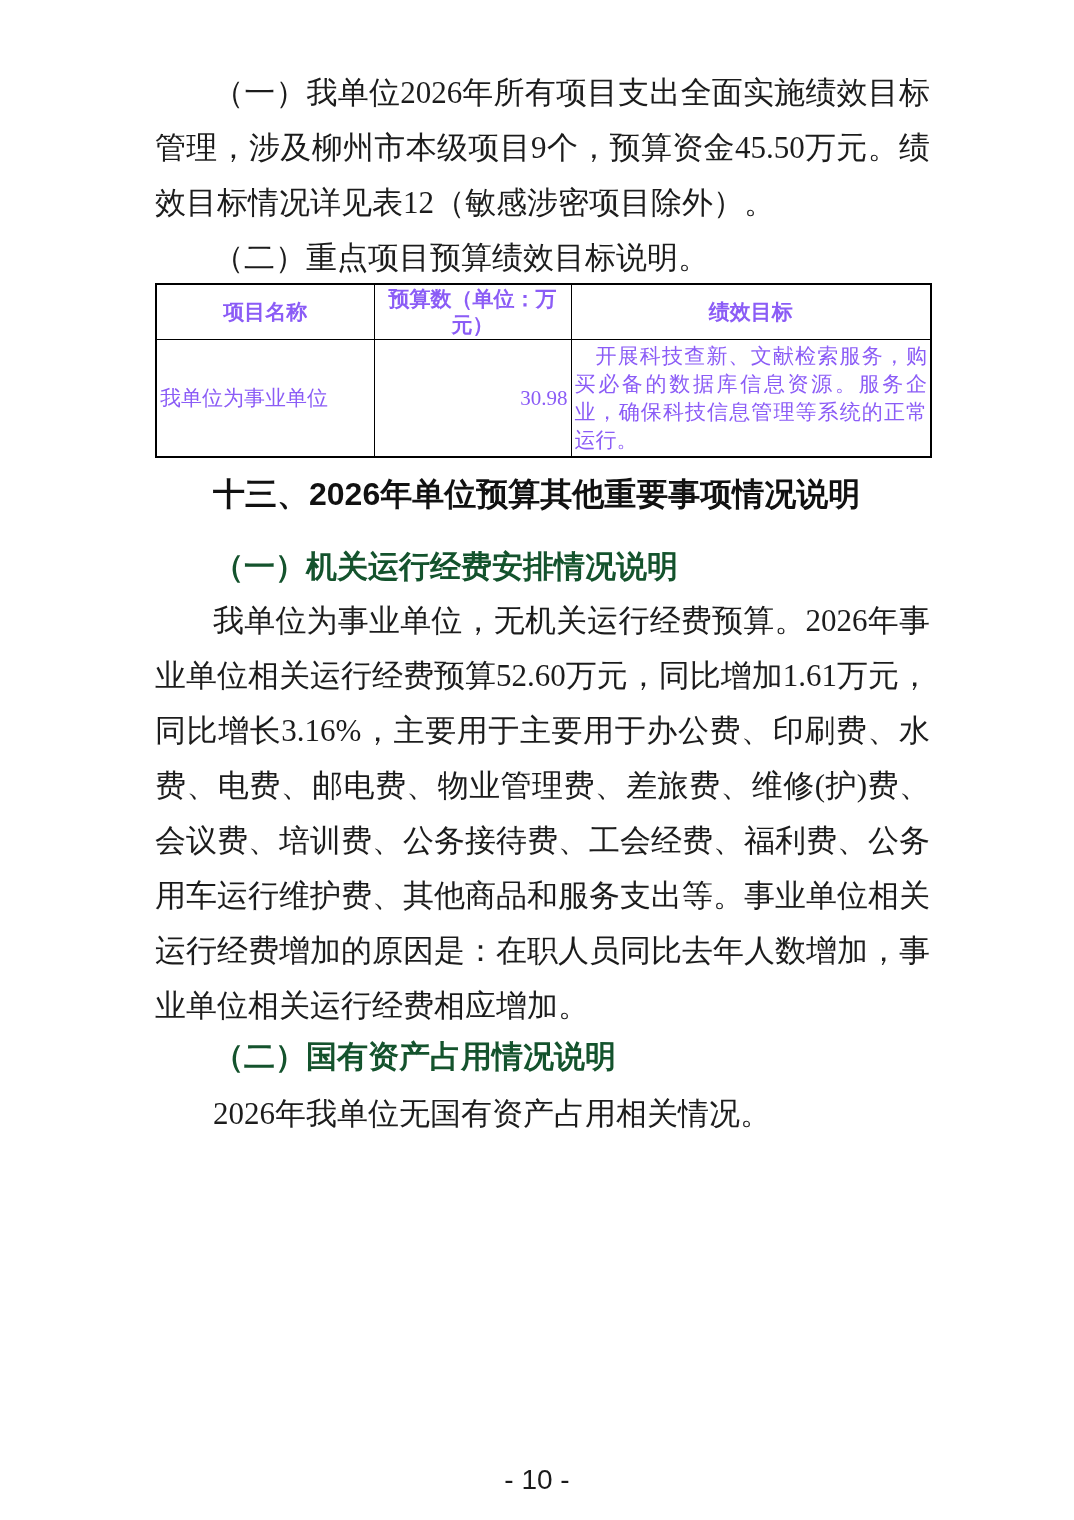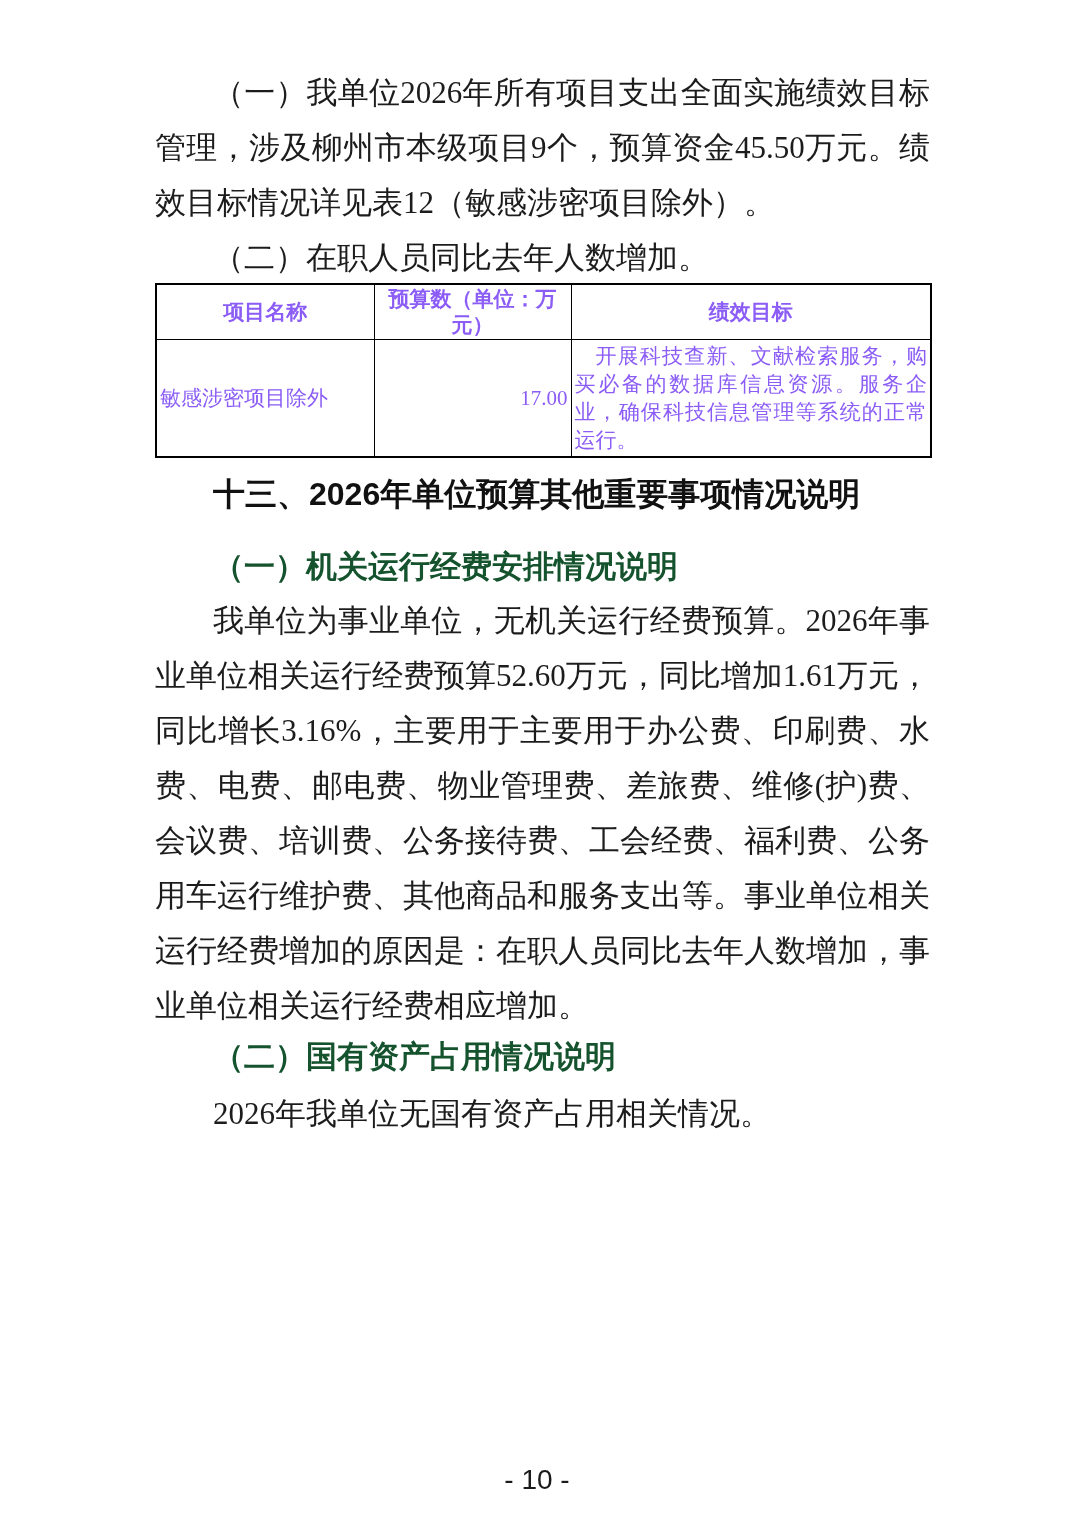--- a/index.html
+++ b/index.html
@@ -95,39 +95,39 @@
   }
 </style>
 </head>
 <body>
 
 <div class="page">
   <div class="content">
 
     <p class="body-para">（一）我单位2026年所有项目支出全面实施绩效目标管理，涉及柳州市本级项目9个，预算资金45.50万元。绩效目标情况详见表12（敏感涉密项目除外）。</p>
 
-    <p class="body-para">（二）在职人员同比去年人数增加。</p>
+    <p class="body-para">（二）重点项目预算绩效目标说明。</p>
 
     <table class="perf-table">
       <colgroup>
         <col style="width:218px">
         <col style="width:197px">
         <col style="width:360px">
       </colgroup>
       <thead>
         <tr>
           <th>项目名称</th>
           <th>预算数（单位：万元）</th>
           <th>绩效目标</th>
         </tr>
       </thead>
       <tbody>
         <tr>
-          <td class="cell-project">敏感涉密项目除外</td>
-          <td class="cell-budget">17.00</td>
+          <td class="cell-project">我单位为事业单位</td>
+          <td class="cell-budget">30.98</td>
           <td class="cell-target">开展科技查新、文献检索服务，购买必备的数据库信息资源。服务企业，确保科技信息管理等系统的正常运行。</td>
         </tr>
       </tbody>
     </table>
 
     <h2 class="h-major">十三、2026年单位预算其他重要事项情况说明</h2>
 
     <h3 class="h-sub h-sub-1">（一）机关运行经费安排情况说明</h3>
 
     <p class="body-para para-3">我单位为事业单位，无机关运行经费预算。2026年事业单位相关运行经费预算52.60万元，同比增加1.61万元，同比增长3.16%，主要用于主要用于办公费、印刷费、水费、电费、邮电费、物业管理费、差旅费、维修(护)费、会议费、培训费、公务接待费、工会经费、福利费、公务用车运行维护费、其他商品和服务支出等。事业单位相关运行经费增加的原因是：在职人员同比去年人数增加，事业单位相关运行经费相应增加。</p>

